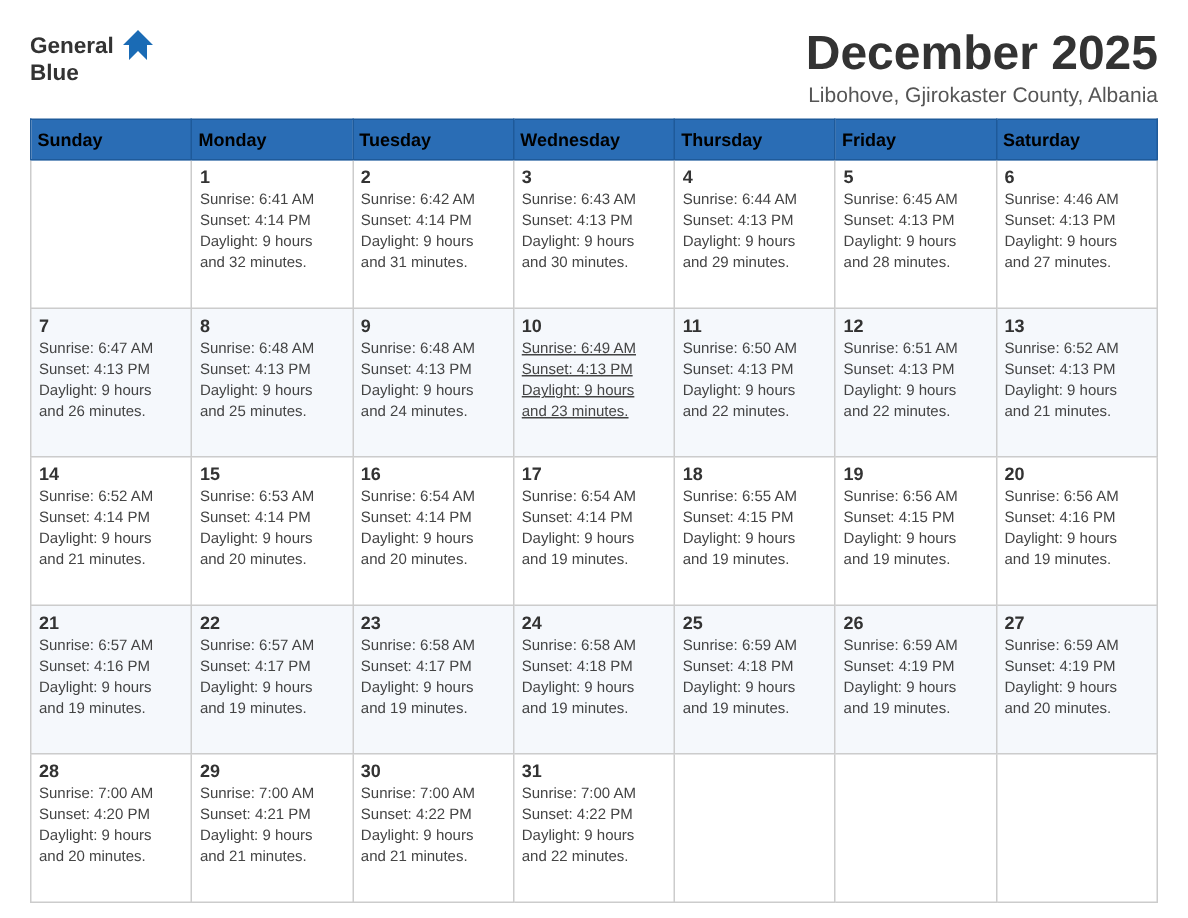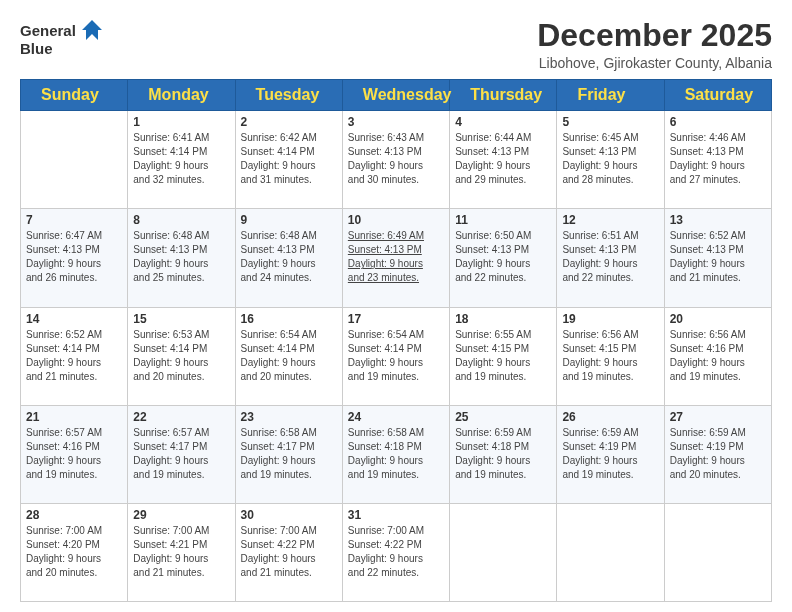--- a/index.html
+++ b/index.html
@@ -51,24 +51,24 @@
     }
     .calendar {
       flex: 1;
       border: 1px solid #ccc;
       border-collapse: collapse;
       width: 100%;
       table-layout: fixed;
     }
     .calendar th {
       background: #2a6db5;
-      color: #fde047;
-      font-size: 16px;
+      color: #000000;
+      font-size: 12px;
       font-weight: bold;
-      padding: 6px 20px;
+      padding: 6px 4px;
       text-align: left;
       border: 1px solid #1e5a9a;
     }
     .calendar td {
       border: 1px solid #ccc;
       vertical-align: top;
       padding: 4px 5px;
       font-size: 10px;
       color: #333;
       height: 88px;

